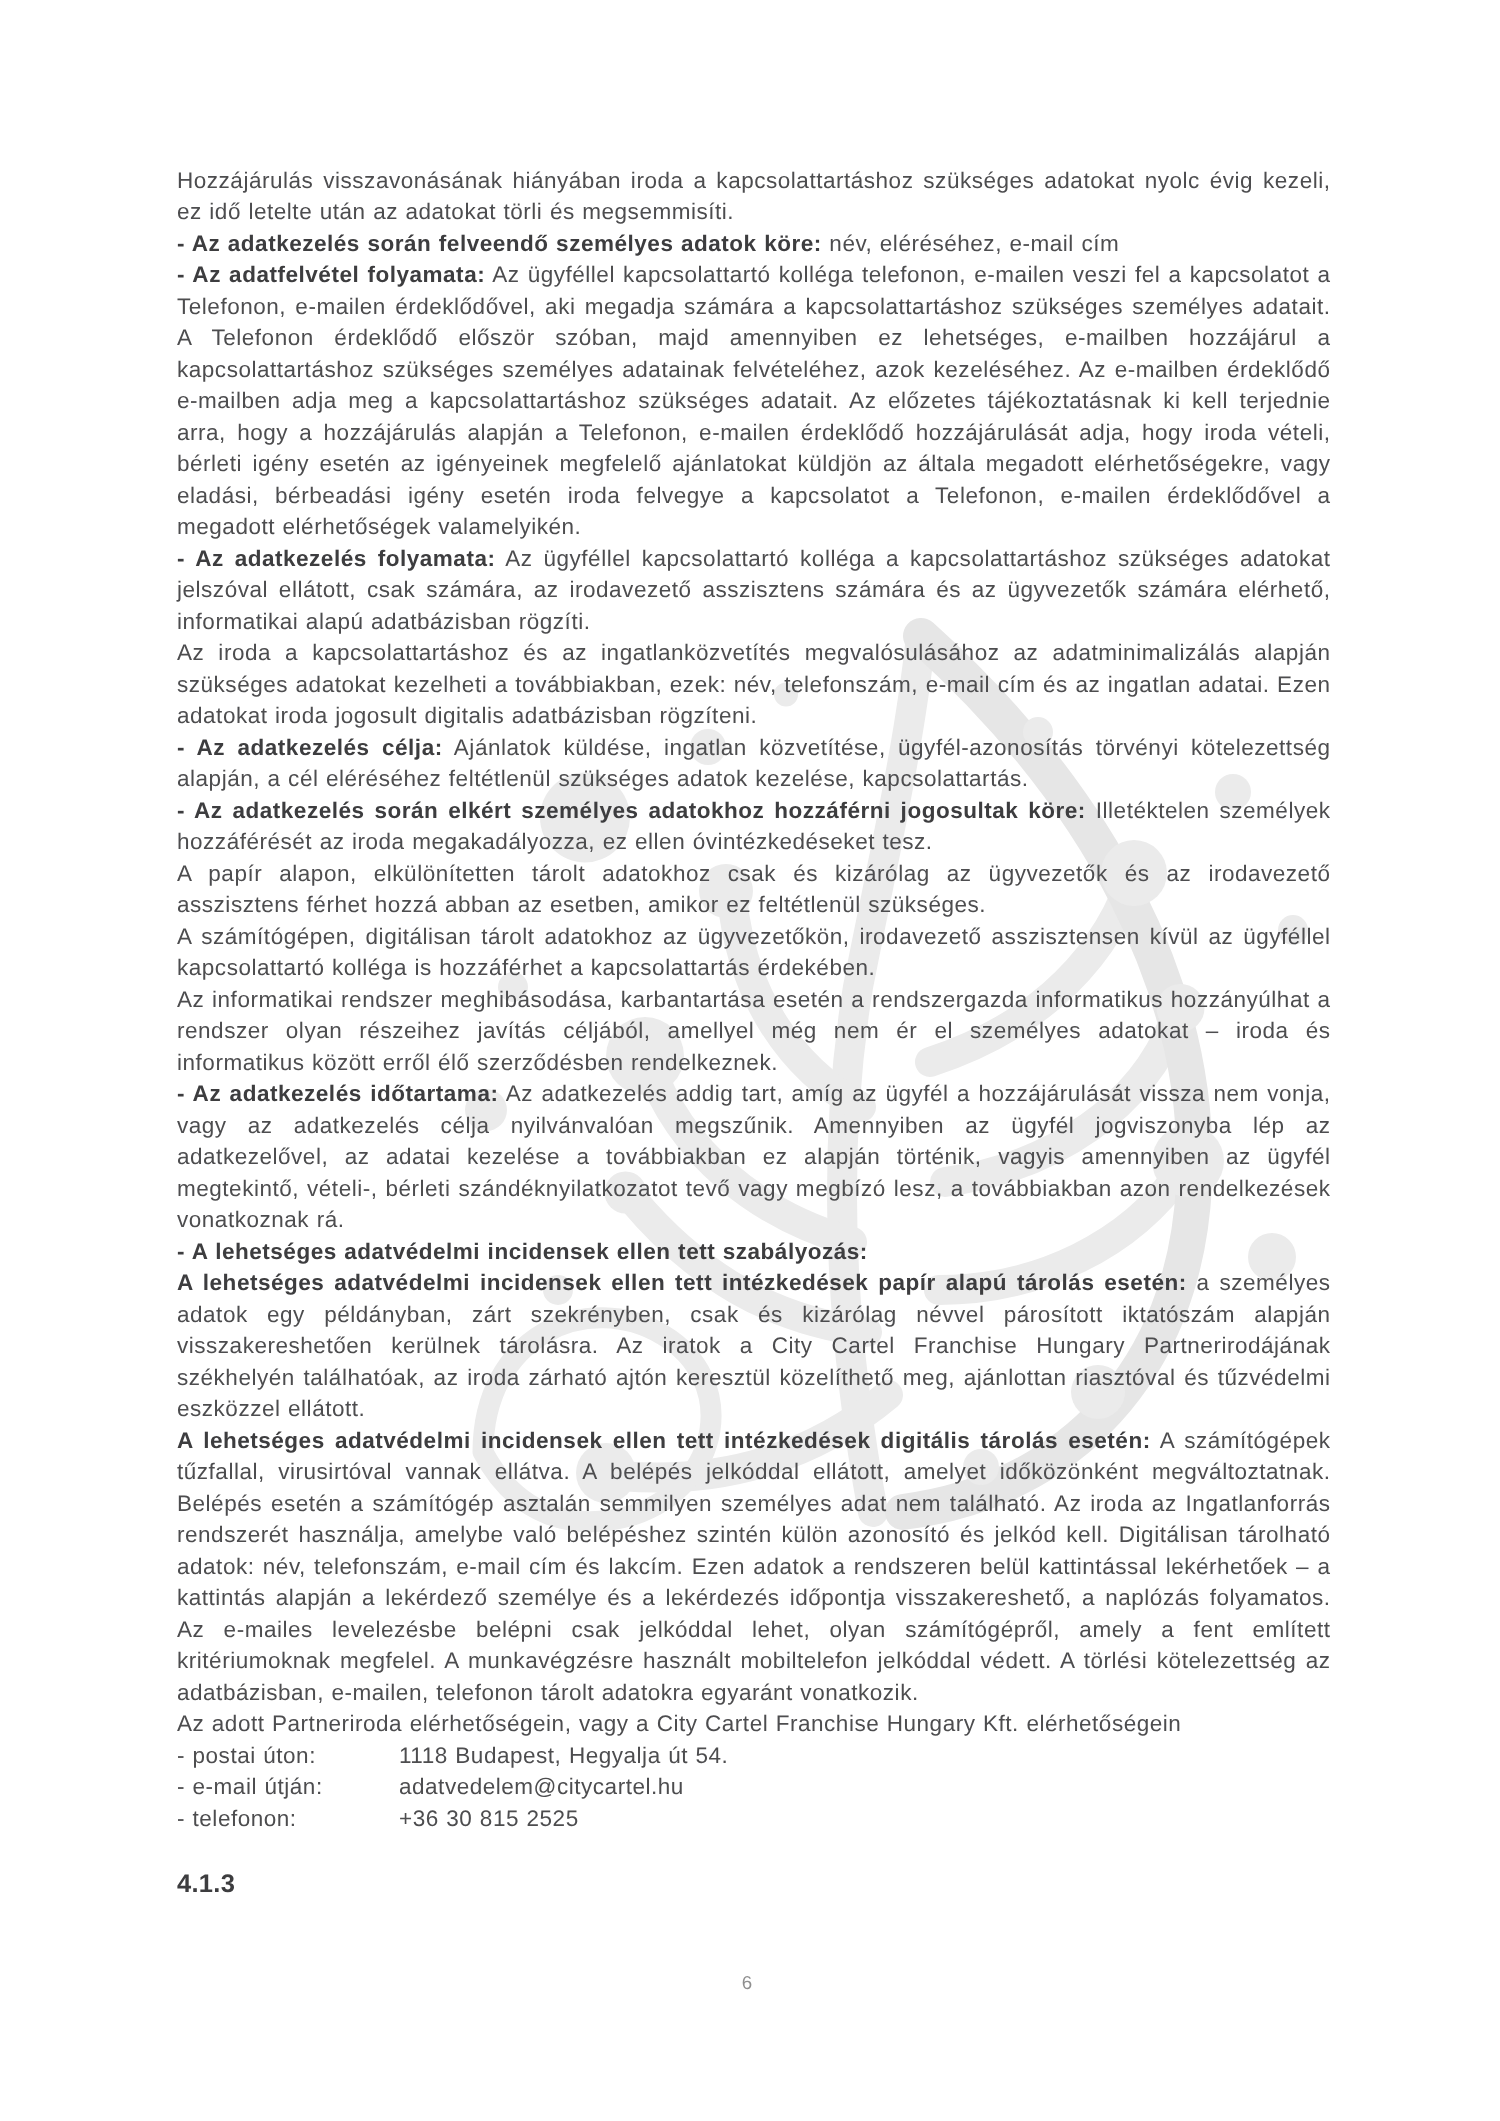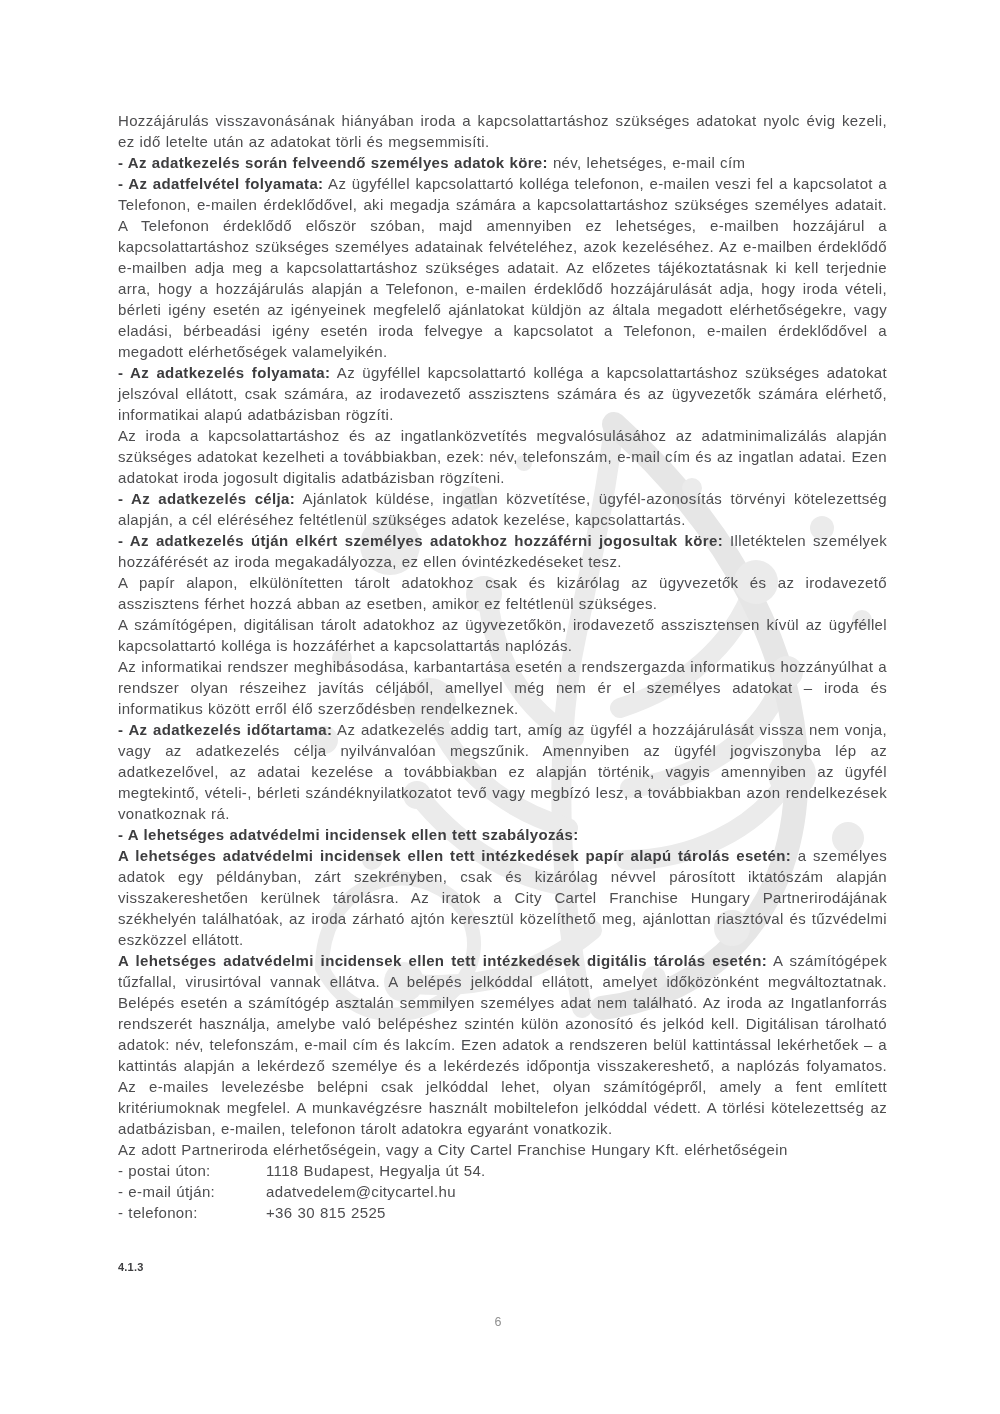--- a/index.html
+++ b/index.html
@@ -36,24 +36,24 @@
   .para { text-align: justify; }
   .para b, .heading { color: var(--bold-color, #3d3d3f); }
   .contacts { margin: 0; }
   .contact-row { display: flex; }
   .contact-label { width: 148px; flex: 0 0 148px; }
   .heading {
     display: flex;
     align-items: baseline;
     gap: 26px;
     font-weight: bold;
-    font-size: 11px;
+    font-size: 17px;
     line-height: 21px;
     letter-spacing: 0.2px;
-    margin-top: 34px;
+    margin-top: 22px;
     margin-bottom: 7px;
   }
   .footer {
     position: absolute;
     left: 0; right: 0; top: 1315px;
     text-align: center;
     z-index: 1;
     color: var(--page-number-color, #8f8f8f);
     font-size: 12.5px;
   }
@@ -94,28 +94,28 @@
       <circle cx="62" cy="332" r="14"></circle>
       <circle cx="110" cy="452" r="10"></circle>
       <circle cx="586" cy="430" r="16"></circle>
       <circle cx="470" cy="520" r="18"></circle>
       <circle cx="392" cy="570" r="12"></circle>
     </g>
   </svg>
 
   <div class="content">
       <p class="para"><span>Hozzájárulás visszavonásának hiányában iroda a kapcsolattartáshoz szükséges adatokat nyolc évig kezeli, ez idő letelte után az adatokat törli és megsemmisíti.</span></p>
-      <p class="para"><b>- Az adatkezelés során felveendő személyes adatok köre:</b><span> név, lehetséges, e-mail cím</span></p>
+      <p class="para"><b>- Az adatkezelés során felveendő személyes adatok köre:</b><span> név, eléréséhez, e-mail cím</span></p>
       <p class="para"><b>- Az adatfelvétel folyamata:</b><span> Az ügyféllel kapcsolattartó kolléga telefonon, e-mailen veszi fel a kapcsolatot a Telefonon, e-mailen érdeklődővel, aki megadja számára a kapcsolattartáshoz szükséges személyes adatait. A Telefonon érdeklődő először szóban, majd amennyiben ez lehetséges, e-mailben hozzájárul a kapcsolattartáshoz szükséges személyes adatainak felvételéhez, azok kezeléséhez. Az e-mailben érdeklődő e-mailben adja meg a kapcsolattartáshoz szükséges adatait. Az előzetes tájékoztatásnak ki kell terjednie arra, hogy a hozzájárulás alapján a Telefonon, e-mailen érdeklődő hozzájárulását adja, hogy iroda vételi, bérleti igény esetén az igényeinek megfelelő ajánlatokat küldjön az általa megadott elérhetőségekre, vagy eladási, bérbeadási igény esetén iroda felvegye a kapcsolatot a Telefonon, e-mailen érdeklődővel a megadott elérhetőségek valamelyikén.</span></p>
       <p class="para"><b>- Az adatkezelés folyamata:</b><span> Az ügyféllel kapcsolattartó kolléga a kapcsolattartáshoz szükséges adatokat jelszóval ellátott, csak számára, az irodavezető asszisztens számára és az ügyvezetők számára elérhető, informatikai alapú adatbázisban rögzíti.</span></p>
       <p class="para"><span>Az iroda a kapcsolattartáshoz és az ingatlanközvetítés megvalósulásához az adatminimalizálás alapján szükséges adatokat kezelheti a továbbiakban, ezek: név, telefonszám, e-mail cím és az ingatlan adatai. Ezen adatokat iroda jogosult digitalis adatbázisban rögzíteni.</span></p>
       <p class="para"><b>- Az adatkezelés célja:</b><span> Ajánlatok küldése, ingatlan közvetítése, ügyfél-azonosítás törvényi kötelezettség alapján, a cél eléréséhez feltétlenül szükséges adatok kezelése, kapcsolattartás.</span></p>
-      <p class="para"><b>- Az adatkezelés útján elkért személyes adatokhoz hozzáférni jogosultak köre:</b><span> Illetéktelen személyek hozzáférését az iroda megakadályozza, ez ellen óvintézkedéseket tesz.</span></p>
+      <p class="para"><b>- Az adatkezelés során elkért személyes adatokhoz hozzáférni jogosultak köre:</b><span> Illetéktelen személyek hozzáférését az iroda megakadályozza, ez ellen óvintézkedéseket tesz.</span></p>
       <p class="para"><span>A papír alapon, elkülönítetten tárolt adatokhoz csak és kizárólag az ügyvezetők és az irodavezető asszisztens férhet hozzá abban az esetben, amikor ez feltétlenül szükséges.</span></p>
-      <p class="para"><span>A számítógépen, digitálisan tárolt adatokhoz az ügyvezetőkön, irodavezető asszisztensen kívül az ügyféllel kapcsolattartó kolléga is hozzáférhet a kapcsolattartás naplózás.</span></p>
+      <p class="para"><span>A számítógépen, digitálisan tárolt adatokhoz az ügyvezetőkön, irodavezető asszisztensen kívül az ügyféllel kapcsolattartó kolléga is hozzáférhet a kapcsolattartás érdekében.</span></p>
       <p class="para"><span>Az informatikai rendszer meghibásodása, karbantartása esetén a rendszergazda informatikus hozzányúlhat a rendszer olyan részeihez javítás céljából, amellyel még nem ér el személyes adatokat – iroda és informatikus között erről élő szerződésben rendelkeznek.</span></p>
       <p class="para"><b>- Az adatkezelés időtartama:</b><span> Az adatkezelés addig tart, amíg az ügyfél a hozzájárulását vissza nem vonja, vagy az adatkezelés célja nyilvánvalóan megszűnik. Amennyiben az ügyfél jogviszonyba lép az adatkezelővel, az adatai kezelése a továbbiakban ez alapján történik, vagyis amennyiben az ügyfél megtekintő, vételi-, bérleti szándéknyilatkozatot tevő vagy megbízó lesz, a továbbiakban azon rendelkezések vonatkoznak rá.</span></p>
       <p class="para"><b>- A lehetséges adatvédelmi incidensek ellen tett szabályozás:</b></p>
       <p class="para"><b>A lehetséges adatvédelmi incidensek ellen tett intézkedések papír alapú tárolás esetén:</b><span> a személyes adatok egy példányban, zárt szekrényben, csak és kizárólag névvel párosított iktatószám alapján visszakereshetően kerülnek tárolásra. Az iratok a City Cartel Franchise Hungary Partnerirodájának székhelyén találhatóak, az iroda zárható ajtón keresztül közelíthető meg, ajánlottan riasztóval és tűzvédelmi eszközzel ellátott.</span></p>
       <p class="para"><b>A lehetséges adatvédelmi incidensek ellen tett intézkedések digitális tárolás esetén:</b><span> A számítógépek tűzfallal, virusirtóval vannak ellátva. A belépés jelkóddal ellátott, amelyet időközönként megváltoztatnak. Belépés esetén a számítógép asztalán semmilyen személyes adat nem található. Az iroda az Ingatlanforrás rendszerét használja, amelybe való belépéshez szintén külön azonosító és jelkód kell. Digitálisan tárolható adatok: név, telefonszám, e-mail cím és lakcím. Ezen adatok a rendszeren belül kattintással lekérhetőek – a kattintás alapján a lekérdező személye és a lekérdezés időpontja visszakereshető, a naplózás folyamatos. Az e-mailes levelezésbe belépni csak jelkóddal lehet, olyan számítógépről, amely a fent említett kritériumoknak megfelel. A munkavégzésre használt mobiltelefon jelkóddal védett. A törlési kötelezettség az adatbázisban, e-mailen, telefonon tárolt adatokra egyaránt vonatkozik.</span></p>
       <p class="para"><span>Az adott Partneriroda elérhetőségein, vagy a City Cartel Franchise Hungary Kft. elérhetőségein</span></p>
       <div class="contacts">
         <div class="contact-row">
           <span class="contact-label">- postai úton:</span>
           <span class="contact-value">1118 Budapest, Hegyalja út 54.</span>

